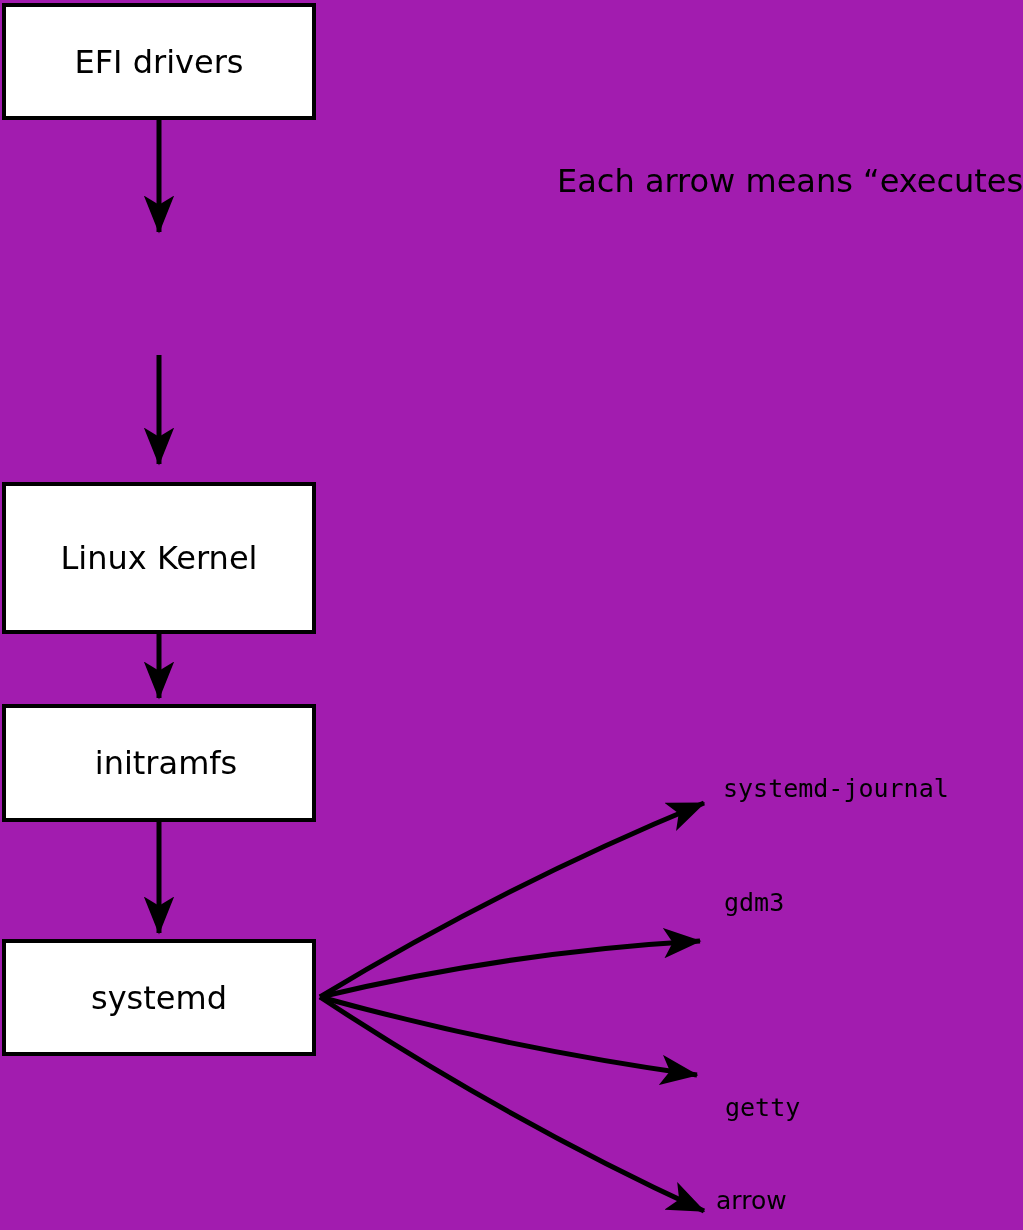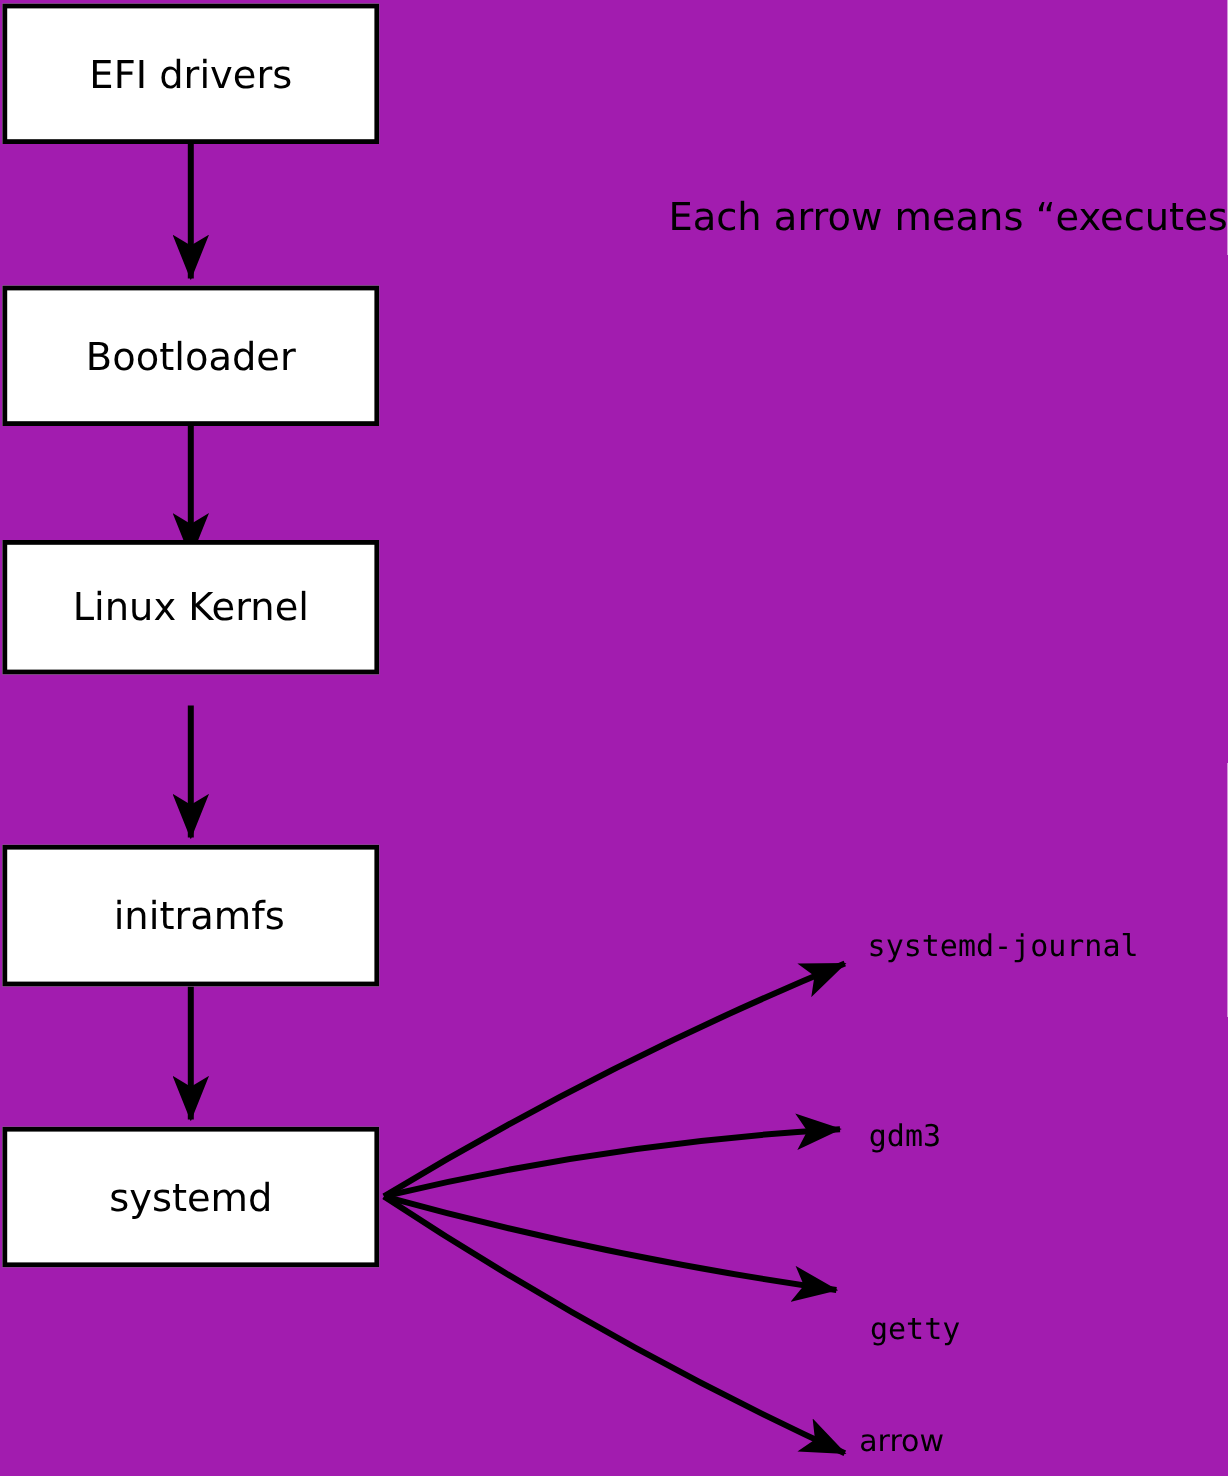--- a/index.html
+++ b/index.html
@@ -34,33 +34,33 @@
     background: #ffffff;
     display: flex;
     align-items: center;
     justify-content: center;
     font-size: 32px;
     line-height: 1;
     white-space: nowrap;
   }
   .node-efi        { top: 3px; }
   .node-bootloader { top: 238px; }
-  .node-kernel     { top: 450px; height: 112px; }
+  .node-kernel     { top: 482px; height: 152px; }
   .node-initramfs  { top: 704px; height: 118px; padding-left: 14px; }
   .node-systemd    { top: 939px; }
 
   .leaf-label {
     position: absolute;
     font-family: "DejaVu Sans Mono", monospace;
     font-size: 25px;
     line-height: 1.2;
     white-space: nowrap;
   }
   .leaf-journal { left: 723px; top: 774px; }
-  .leaf-gdm3    { left: 724px; top: 932px; }
+  .leaf-gdm3    { left: 724px; top: 888px; }
   .leaf-getty   { left: 725px; top: 1052px; margin-top: 41px; }
   .leaf-sshd    { left: 716px; top: 1186px; font-family: "DejaVu Sans", sans-serif; }
 
   .note {
     position: absolute;
     left: 557px;
     top: 162px;
     font-size: 32px;
     line-height: 1.2;
     white-space: nowrap;
@@ -85,23 +85,20 @@
       <path d="M320,997 Q505,885 704,803" marker-end="url(#ah)"></path>
       <path d="M320,997 Q508,952 700,941" marker-end="url(#ah)"></path>
       <path d="M320,997 Q505,1048 697,1075" marker-end="url(#ah)"></path>
       <path d="M320,997 Q510,1122 704,1211" marker-end="url(#ah)"></path>
     </g>
   </svg>
 
   <div class="node-box node-efi">
     <span>EFI drivers</span>
   </div>
-  <div class="node-box node-bootloader">
-    <span>Bootloader</span>
-  </div>
   <div class="node-box node-kernel">
     <span>Linux Kernel</span>
   </div>
   <div class="node-box node-initramfs">
     <span>initramfs</span>
   </div>
   <div class="node-box node-systemd">
     <span>systemd</span>
   </div>
 

